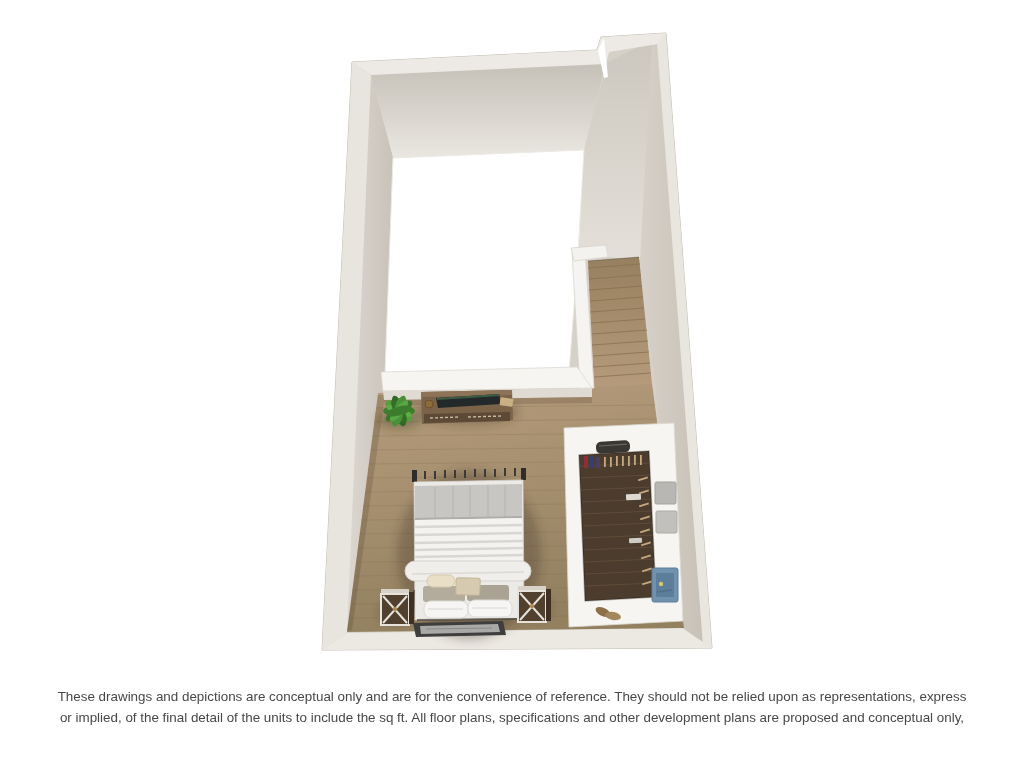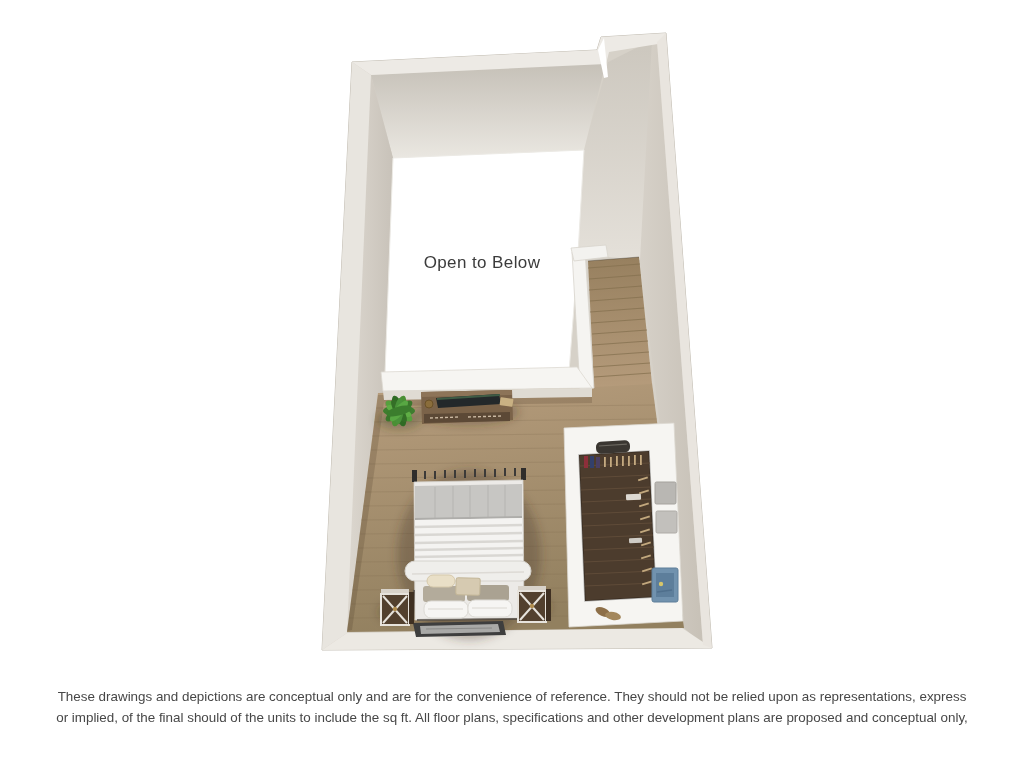--- a/index.html
+++ b/index.html
@@ -309,20 +309,19 @@
     <g>
       <rect x="518" y="586" width="28" height="6" fill="#d8d2c9"></rect>
       <rect x="518" y="591" width="28" height="31" fill="#52402e" stroke="#e7e3dc" stroke-width="2"></rect>
       <line x1="520" y1="593" x2="544" y2="620" stroke="#e7e3dc" stroke-width="2"></line>
       <line x1="544" y1="593" x2="520" y2="620" stroke="#e7e3dc" stroke-width="2"></line>
       <circle cx="532" cy="606" r="2.2" fill="#b08d4f"></circle>
       <rect x="546" y="589" width="5" height="32" fill="#3f3022"></rect>
     </g>
   </svg>
 
-  <div class="room-label">Open to Below</div>
 
   <div class="disclaimer">
     <div>These drawings and depictions are conceptual only and are for the convenience of reference. They should not be relied upon as representations, express</div>
-    <div>or implied, of the final should of the units to include the sq ft. All floor plans, specifications and other development plans are proposed and conceptual only,</div>
+    <div>or implied, of the final detail of the units to include the sq ft. All floor plans, specifications and other development plans are proposed and conceptual only,</div>
   </div>
 
 </div>
 
 </body></html>

